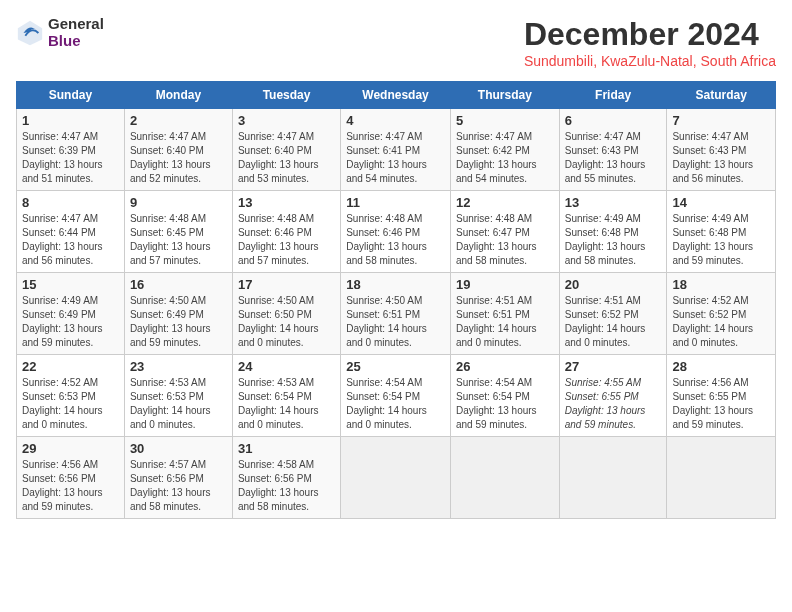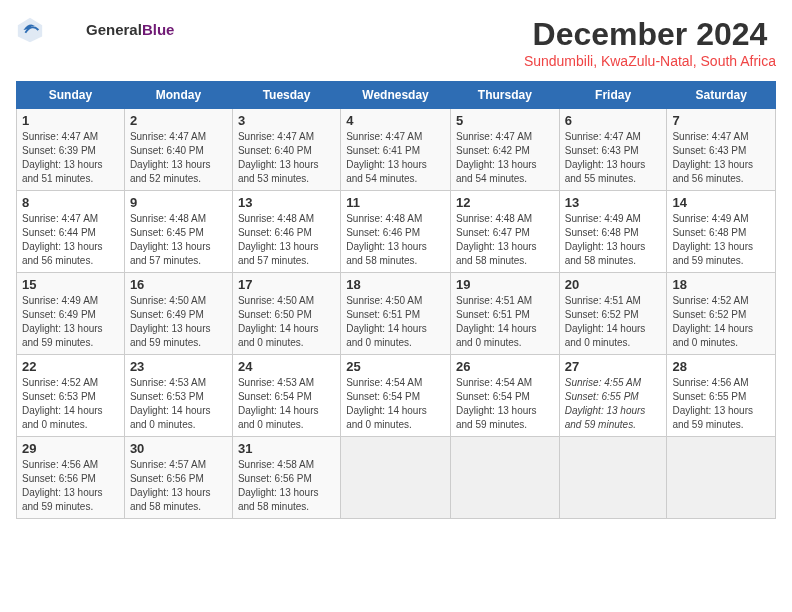--- a/index.html
+++ b/index.html
@@ -16,40 +16,39 @@
       align-items: flex-start;
       margin-bottom: 12px;
     }
     .logo {
       display: flex;
       align-items: center;
       gap: 4px;
     }
     .logo-text {
       display: flex;
-      flex-direction: row;
+      flex-direction: column;
       line-height: 1.1;
-      margin-left: 38px;
     }
     .logo-general {
       font-size: 15px;
       font-weight: bold;
       color: #333;
     }
     .logo-blue {
       font-size: 15px;
       font-weight: bold;
       color: #701a75;
     }
     .logo-icon {
       width: 28px;
       height: 28px;
     }
     .title-section {
-      text-align: center;
+      text-align: left;
     }
     .main-title {
       font-size: 32px;
       font-weight: bold;
       color: #333;
     }
     .subtitle {
       font-size: 14px;
       color: #ef4444;
     }

